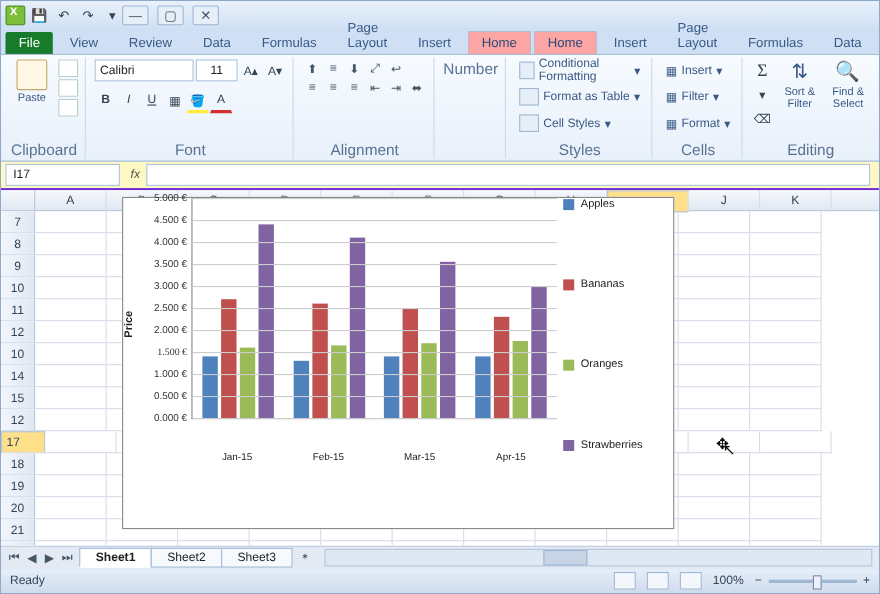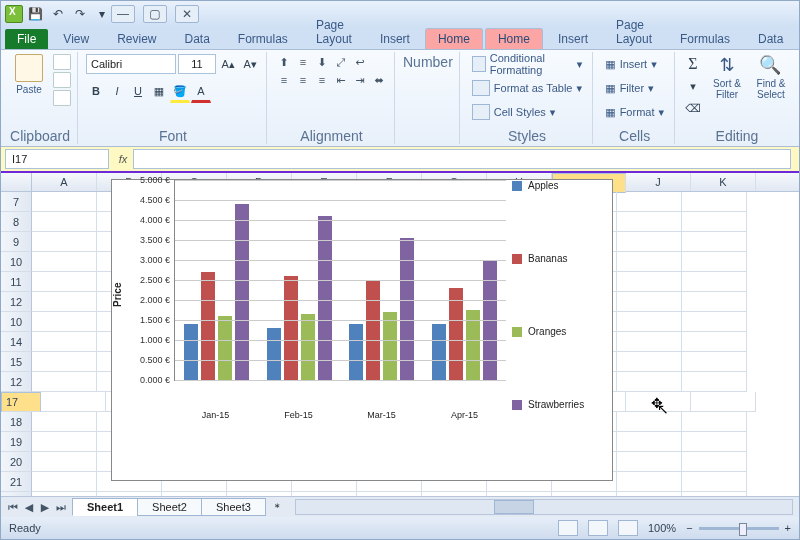--- a/index.html
+++ b/index.html
@@ -490,21 +490,21 @@
     <div class="selcell" id="selcell" style="left: 541px; top: 217px;"></div>
     <div class="movecursor">✥<span style="position:absolute;left:6px;top:6px">↖</span></div>
 
     <div class="chart">
       <div class="plotwrap">
         <div class="ylabel">Price</div>
         <div class="yaxis" id="yaxis" style="height: 200px;">
             <div style="top: 200px;">0.000 €</div>
             <div style="top: 180px;">0.500 €</div>
             <div style="top: 160px;">1.000 €</div>
-            <div style="top: 140px;">1.500 €</div>
+            <div style="top: 140px; font-family: Liberation Serif, serif;">1.500 €</div>
             <div style="top: 120px;">2.000 €</div>
             <div style="top: 100px;">2.500 €</div>
             <div style="top: 80px;">3.000 €</div>
             <div style="top: 60px;">3.500 €</div>
             <div style="top: 40px;">4.000 €</div>
             <div style="top: 20px;">4.500 €</div>
             <div style="top: 0px;">5.000 €</div>
           </div>
         <div class="plot" id="plot" style="height: 200px;">
           <div class="bars" id="bars">

